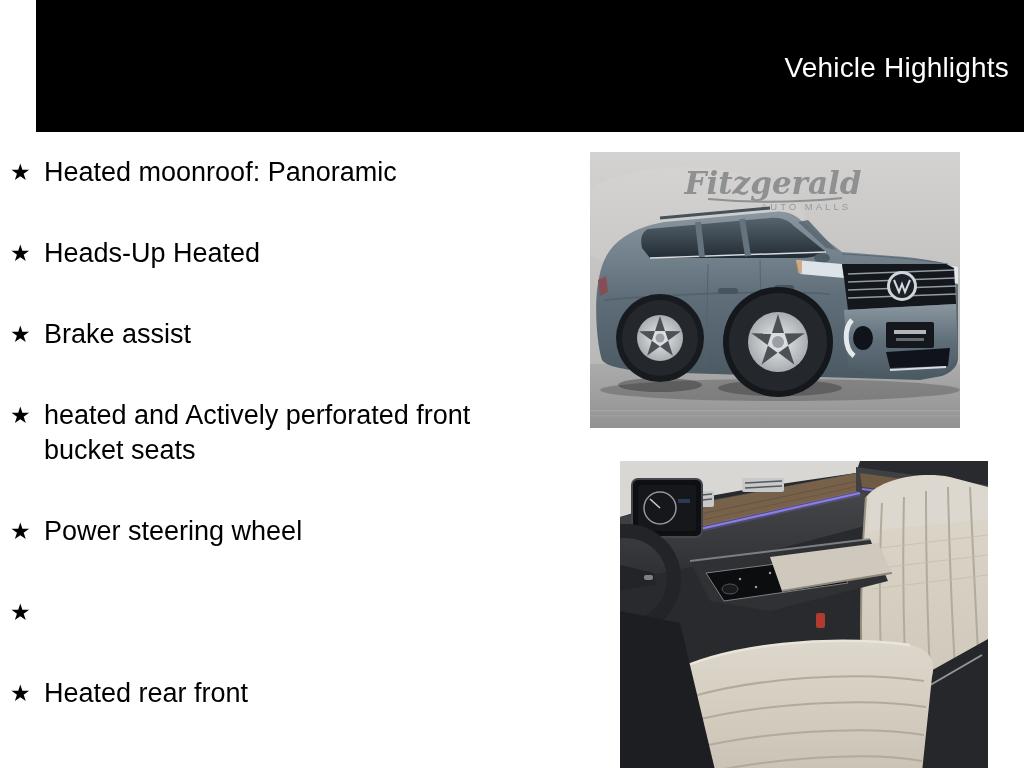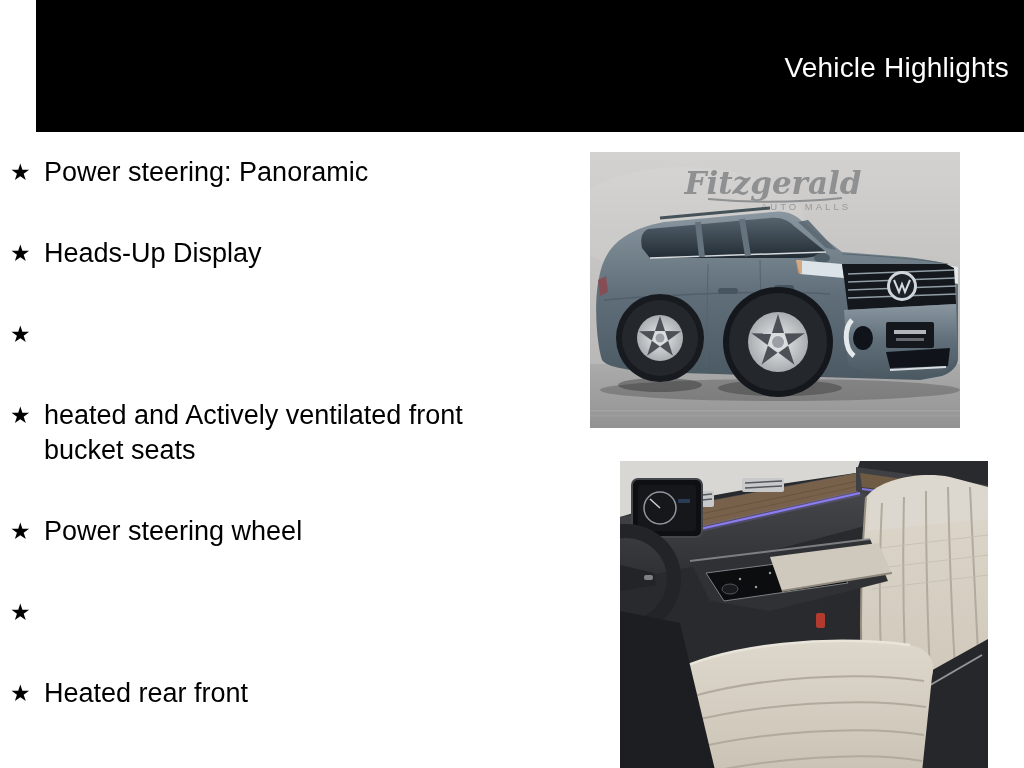--- a/index.html
+++ b/index.html
@@ -27,32 +27,33 @@
 
 <div class="slide">
 
   <header class="hdr">
     <div class="hdr-title">Vehicle Highlights</div>
   </header>
 
   <ul class="features">
     <li>
       <span class="star">★</span>
-      <span class="ftext">Power steering: Panoramic</span>
-    </li>
-    <li>
-      <span class="star">★</span>
-      <span class="ftext">Heads-Up Display</span>
-    </li>
-    <li>
-      <span class="star">★</span>
-    </li>
-    <li>
-      <span class="star">★</span>
-      <span class="ftext">heated and Actively ventilated front bucket seats</span>
+      <span class="ftext">Heated moonroof: Panoramic</span>
+    </li>
+    <li>
+      <span class="star">★</span>
+      <span class="ftext">Heads-Up Heated</span>
+    </li>
+    <li>
+      <span class="star">★</span>
+      <span class="ftext">Brake assist</span>
+    </li>
+    <li>
+      <span class="star">★</span>
+      <span class="ftext">heated and Actively perforated front bucket seats</span>
     </li>
     <li>
       <span class="star">★</span>
       <span class="ftext">Power steering wheel</span>
     </li>
     <li>
       <span class="star">★</span>
     </li>
     <li>
       <span class="star">★</span>

